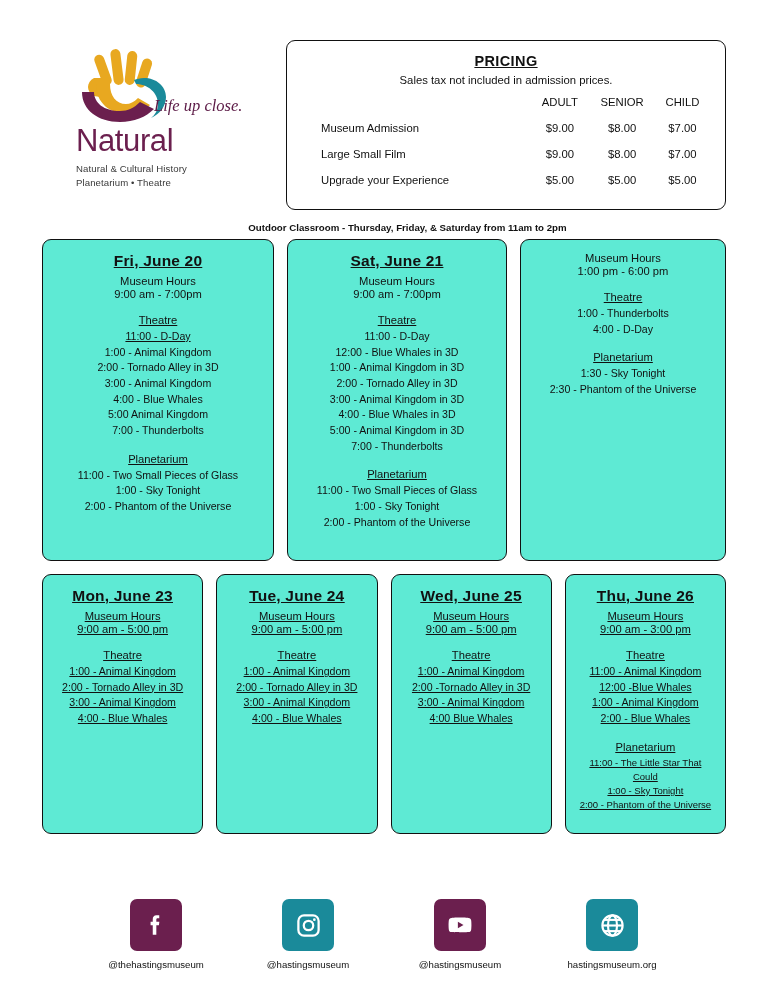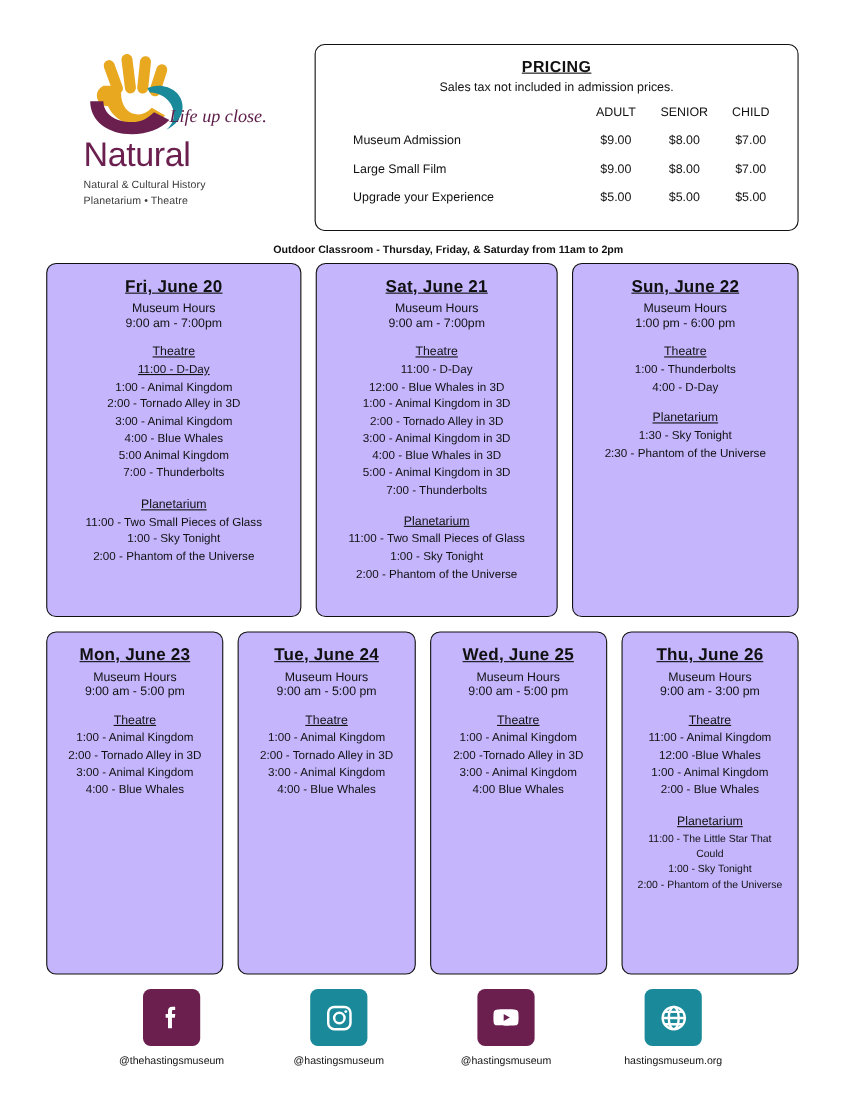--- a/index.html
+++ b/index.html
@@ -85,27 +85,27 @@
   }
 
   
   .grid { padding: 0 42px; }
   .row { display: flex; gap: 13px; margin-bottom: 13px; }
   .card {
     border: 1.4px solid #111;
     border-radius: 9px;
     padding: 12px 10px 10px 10px;
     text-align: center;
-    background: #c4b5fd;
+    background: #5eead4;
   }
   .row1 .card { height: 322px; }
   .row1 .card.c1 { flex: 0 0 232px; }
   .row1 .card.c2 { flex: 0 0 220px; }
   .row1 .card.c3 { flex: 1; }
-  .row2 .card { height: 312px; flex: 1; }
+  .row2 .card { height: 260px; flex: 1; text-decoration: underline; }
 
   .day-title {
     font-size: 15.5px;
     font-weight: bold;
     text-decoration: underline;
     margin-bottom: 5px;
     letter-spacing: 0.2px;
   }
   .hours-label { font-size: 11.2px; margin-bottom: 1px; }
   .hours-value { font-size: 11.2px; }
@@ -258,21 +258,20 @@
           <div class="section-title">Planetarium</div>
           <div class="listing">
               <div>11:00 - Two Small Pieces of Glass</div>
               <div>1:00 - Sky Tonight</div>
               <div>2:00 - Phantom of the Universe</div>
             </div>
         </div>
       </div>
 
       <div class="card c3">
-        <div class="day-title">Sun, June 22</div>
         <div class="hours-label">Museum Hours</div>
         <div class="hours-value">1:00 pm - 6:00 pm</div>
         <div class="section">
           <div class="section-title">Theatre</div>
           <div class="listing">
               <div>1:00 - Thunderbolts</div>
               <div>4:00 - D-Day</div>
             </div>
         </div>
         <div class="section">

